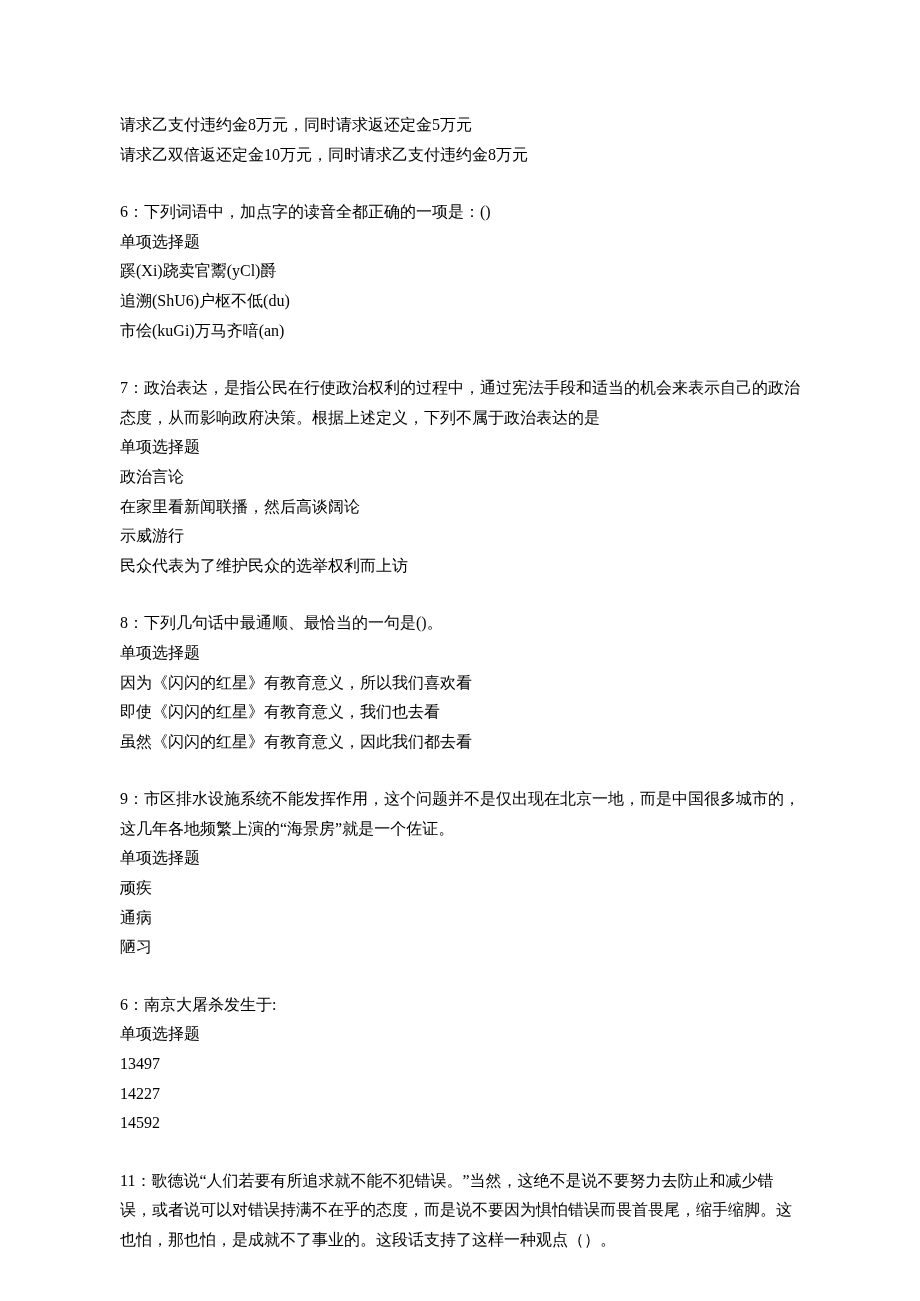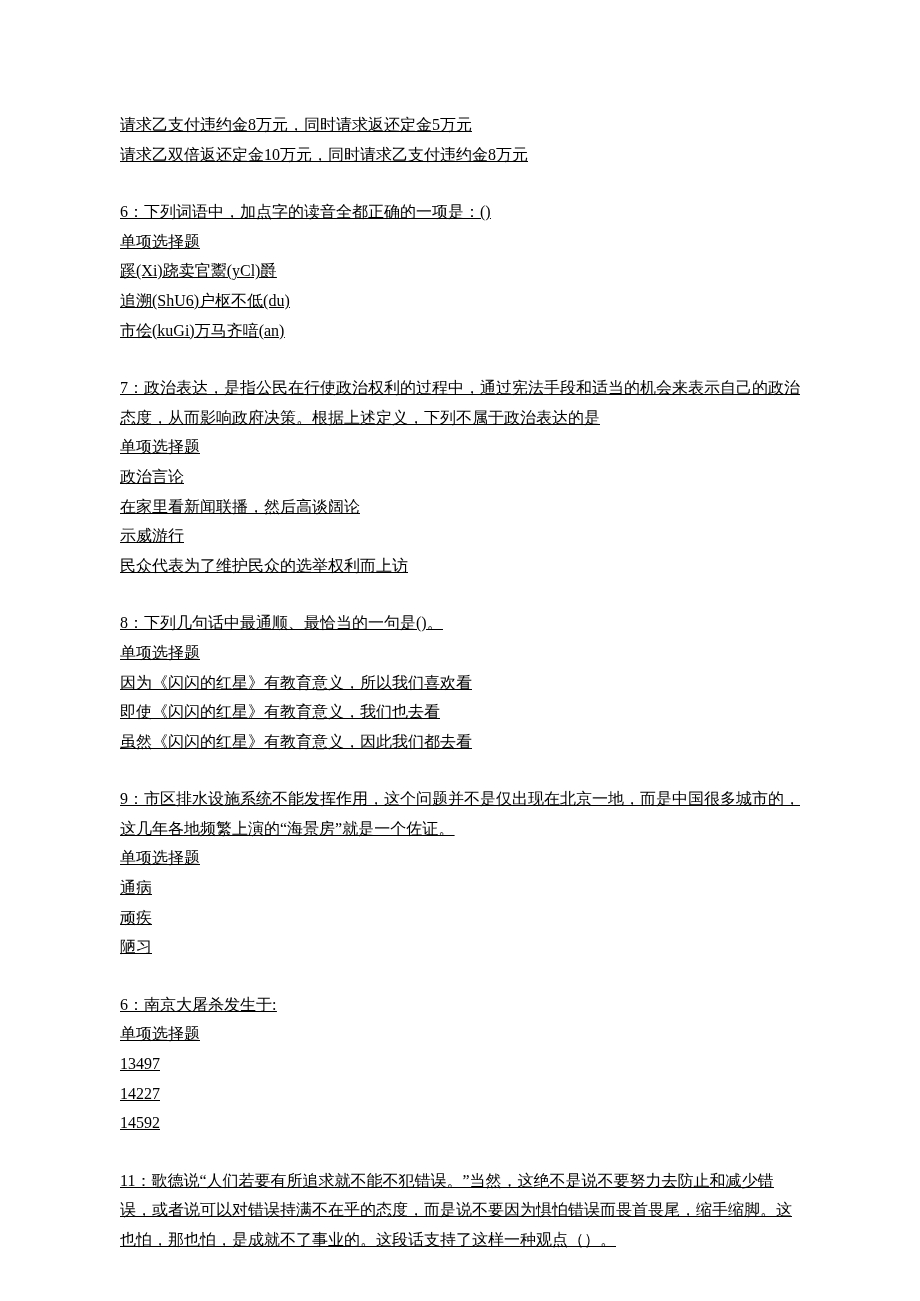--- a/index.html
+++ b/index.html
@@ -1,15 +1,15 @@
 <!DOCTYPE html>
 <html><head>
   <meta charset="utf-8">
   <style>
-    * { margin: 0; padding: 0; box-sizing: border-box; text-decoration: underline; }
+    * { margin: 0; padding: 0; box-sizing: border-box; }
     body {
       font-family: "SimSun", "宋体", serif;
       font-size: 16px;
       line-height: 1.85;
       color: #000;
       background: #fff;
       width: 920px;
       padding: 110px 120px 60px 120px;
     }
     .block { margin-bottom: 28px; }
@@ -44,22 +44,22 @@
   <span class="line">8：下列几句话中最通顺、最恰当的一句是()。</span>
   <span class="line">单项选择题</span>
   <span class="line">因为《闪闪的红星》有教育意义，所以我们喜欢看</span>
   <span class="line">即使《闪闪的红星》有教育意义，我们也去看</span>
   <span class="line">虽然《闪闪的红星》有教育意义，因此我们都去看</span>
 </div>
 
 <div class="block">
   <span class="line">9：市区排水设施系统不能发挥作用，这个问题并不是仅出现在北京一地，而是中国很多城市的，这几年各地频繁上演的“海景房”就是一个佐证。</span>
   <span class="line">单项选择题</span>
+  <span class="line">顽疾</span>
   <span class="line">通病</span>
-  <span class="line">顽疾</span>
   <span class="line">陋习</span>
 </div>
 
 <div class="block">
   <span class="line">6：南京大屠杀发生于:</span>
   <span class="line">单项选择题</span>
   <span class="line">13497</span>
   <span class="line">14227</span>
   <span class="line">14592</span>
 </div>

